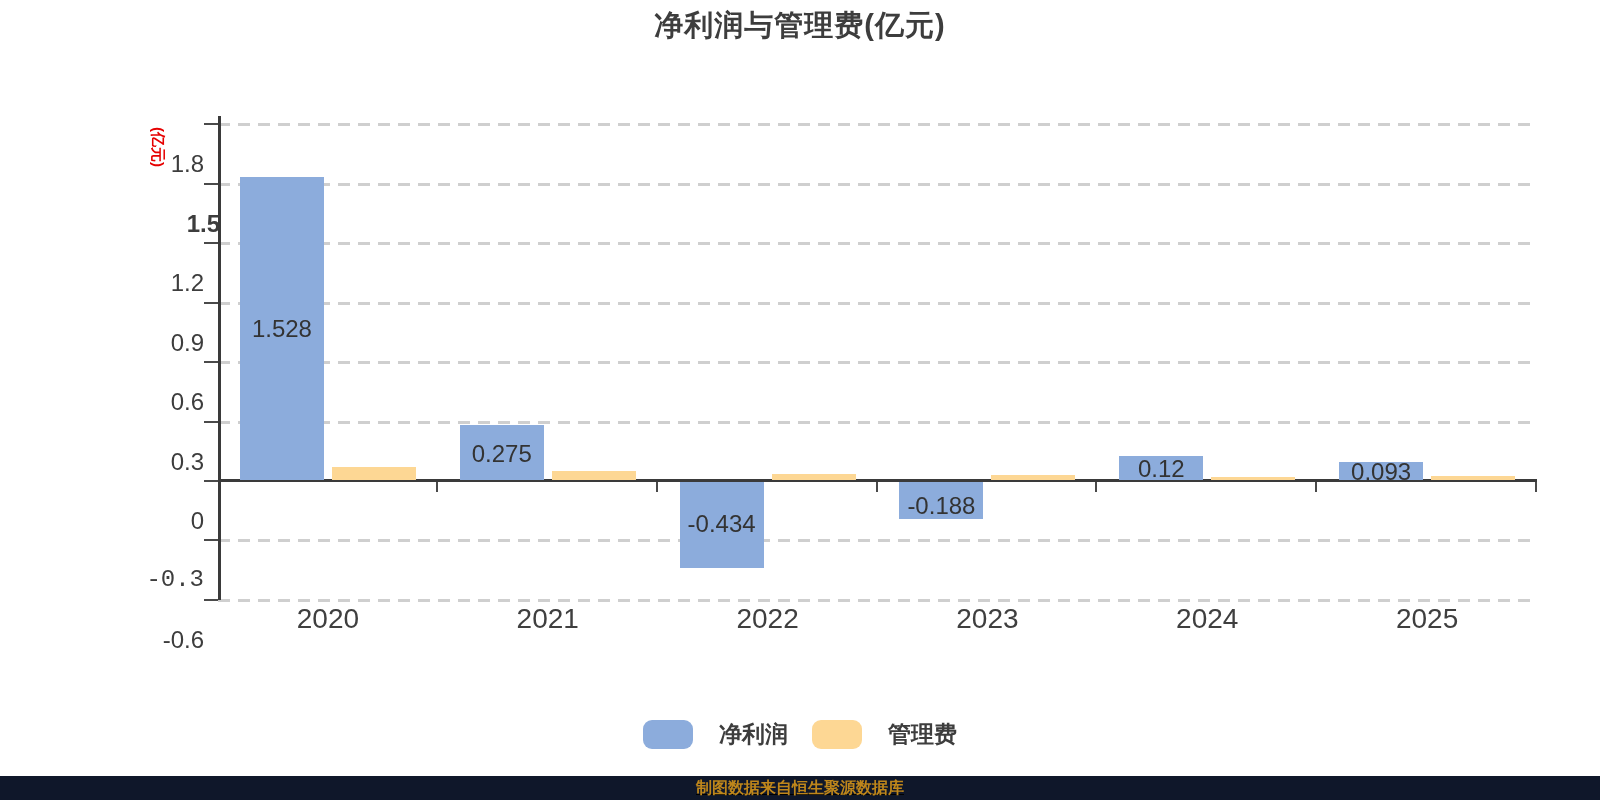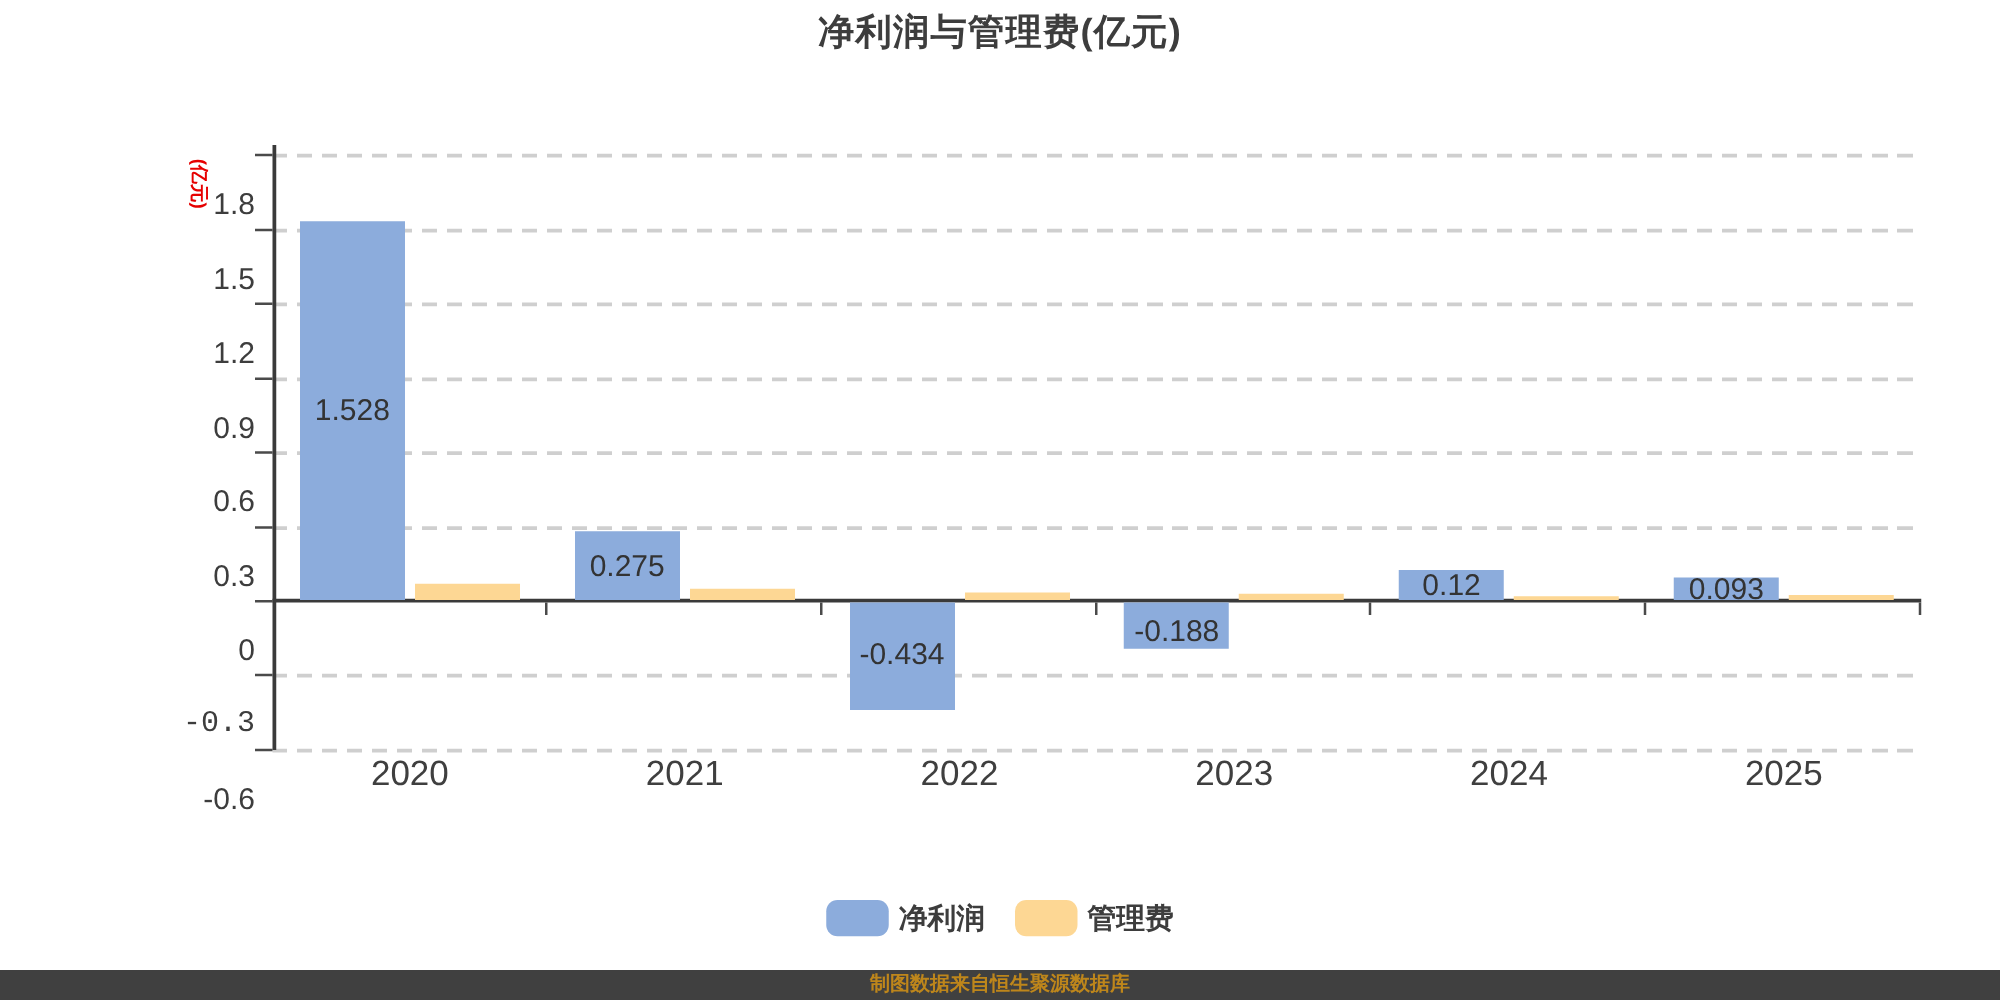--- a/index.html
+++ b/index.html
@@ -22,40 +22,40 @@
   .y-tick,.x-tick{position:absolute;background:#4a4a4a;}
   .y-tick-label{position:absolute;width:84px;height:30px;line-height:30px;text-align:right;
     font-size:24px;color:#3d3d3d;margin-top:40px;}
   .x-tick-label{position:absolute;width:160px;height:30px;line-height:30px;text-align:center;
     font-size:28px;color:#3f3f3f;font-weight:500;}
   .bar{position:absolute;}
   .bar-label{position:absolute;width:160px;height:30px;line-height:30px;text-align:center;
     font-size:24px;color:#333333;}
   .legend{position:absolute;top:719px;left:0;width:1600px;display:flex;
     justify-content:center;align-items:center;gap:24px;}
-  .legend-item{display:flex;align-items:center;gap:8px;}
+  .legend-item{display:flex;align-items:center;gap:26px;}
   .legend-swatch{width:50px;height:29px;border-radius:9px;}
   .legend-label{font-size:23px;font-weight:bold;color:#3d3d3d;}
-  .source-bar{position:absolute;left:0;bottom:0;width:1600px;height:24px;background:#404040;}
+  .source-bar{position:absolute;left:0;bottom:0;width:1600px;height:24px;background:#0f172a;text-decoration:underline;}
   .source-text{width:100%;height:24px;line-height:24px;text-align:center;
     font-size:16px;font-weight:bold;color:#be861b;}
 </style>
 </head>
 <body>
 
 <div id="canvas">
   <div class="title">净利润与管理费(亿元)</div>
   <div class="y-unit-label">(亿元)</div>
 
   <div id="plot">
       <div class="gridline" style="left: 218px; top: 123.006px; width: 1319px;"></div>
       <div class="y-tick-label" style="left: 120px; top: 109.006px;">1.8</div>
       <div class="y-tick" style="left: 204px; top: 123.006px; width: 14px; height: 2px;"></div>
       <div class="gridline" style="left: 218px; top: 182.505px; width: 1319px;"></div>
-      <div class="y-tick-label" style="left: 120px; top: 168.505px;">1.5</div>
+      <div class="y-tick-label" style="left: 136px; top: 168.505px; font-weight: bold;">1.5</div>
       <div class="y-tick" style="left: 204px; top: 182.505px; width: 14px; height: 2px;"></div>
       <div class="gridline" style="left: 218px; top: 242.004px; width: 1319px;"></div>
       <div class="y-tick-label" style="left: 120px; top: 228.004px;">1.2</div>
       <div class="y-tick" style="left: 204px; top: 242.004px; width: 14px; height: 2px;"></div>
       <div class="gridline" style="left: 218px; top: 301.503px; width: 1319px;"></div>
       <div class="y-tick-label" style="left: 120px; top: 287.503px;">0.9</div>
       <div class="y-tick" style="left: 204px; top: 301.503px; width: 14px; height: 2px;"></div>
       <div class="gridline" style="left: 218px; top: 361.002px; width: 1319px;"></div>
       <div class="y-tick-label" style="left: 120px; top: 347.002px;">0.6</div>
       <div class="y-tick" style="left: 204px; top: 361.002px; width: 14px; height: 2px;"></div>

